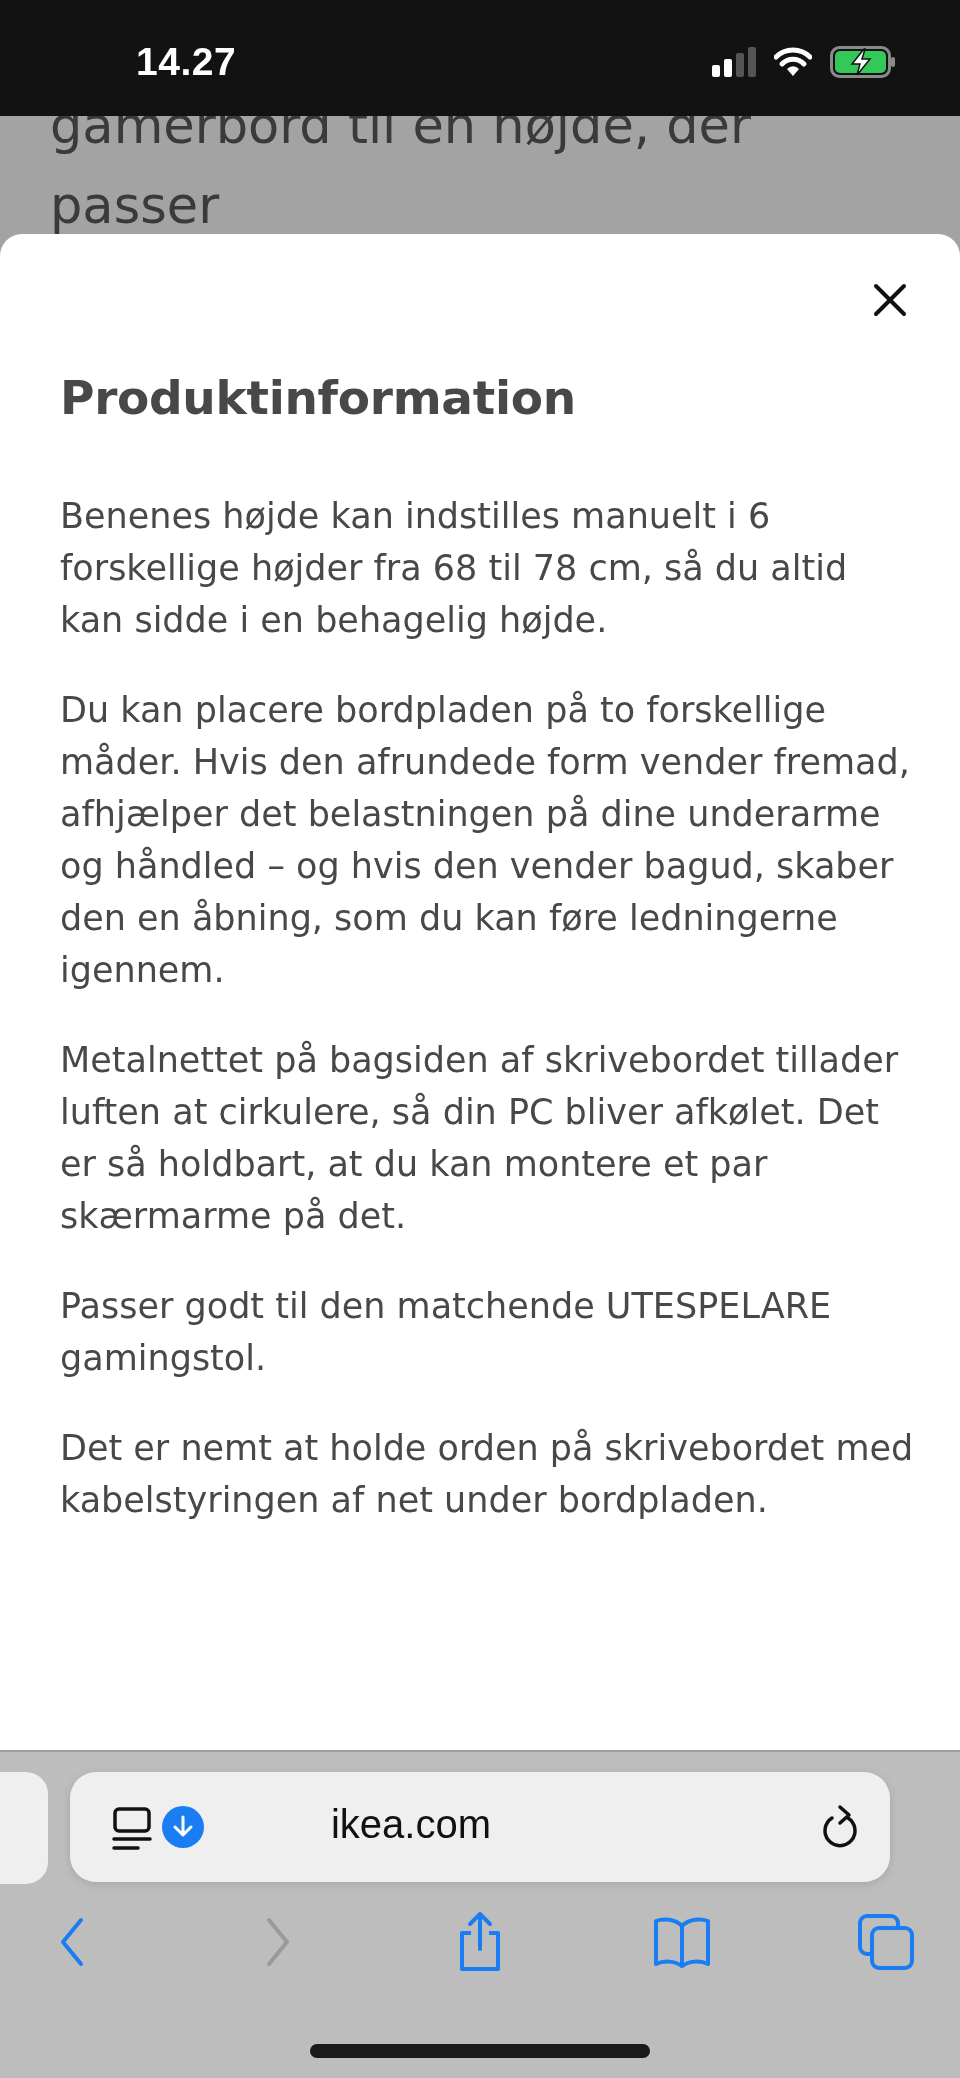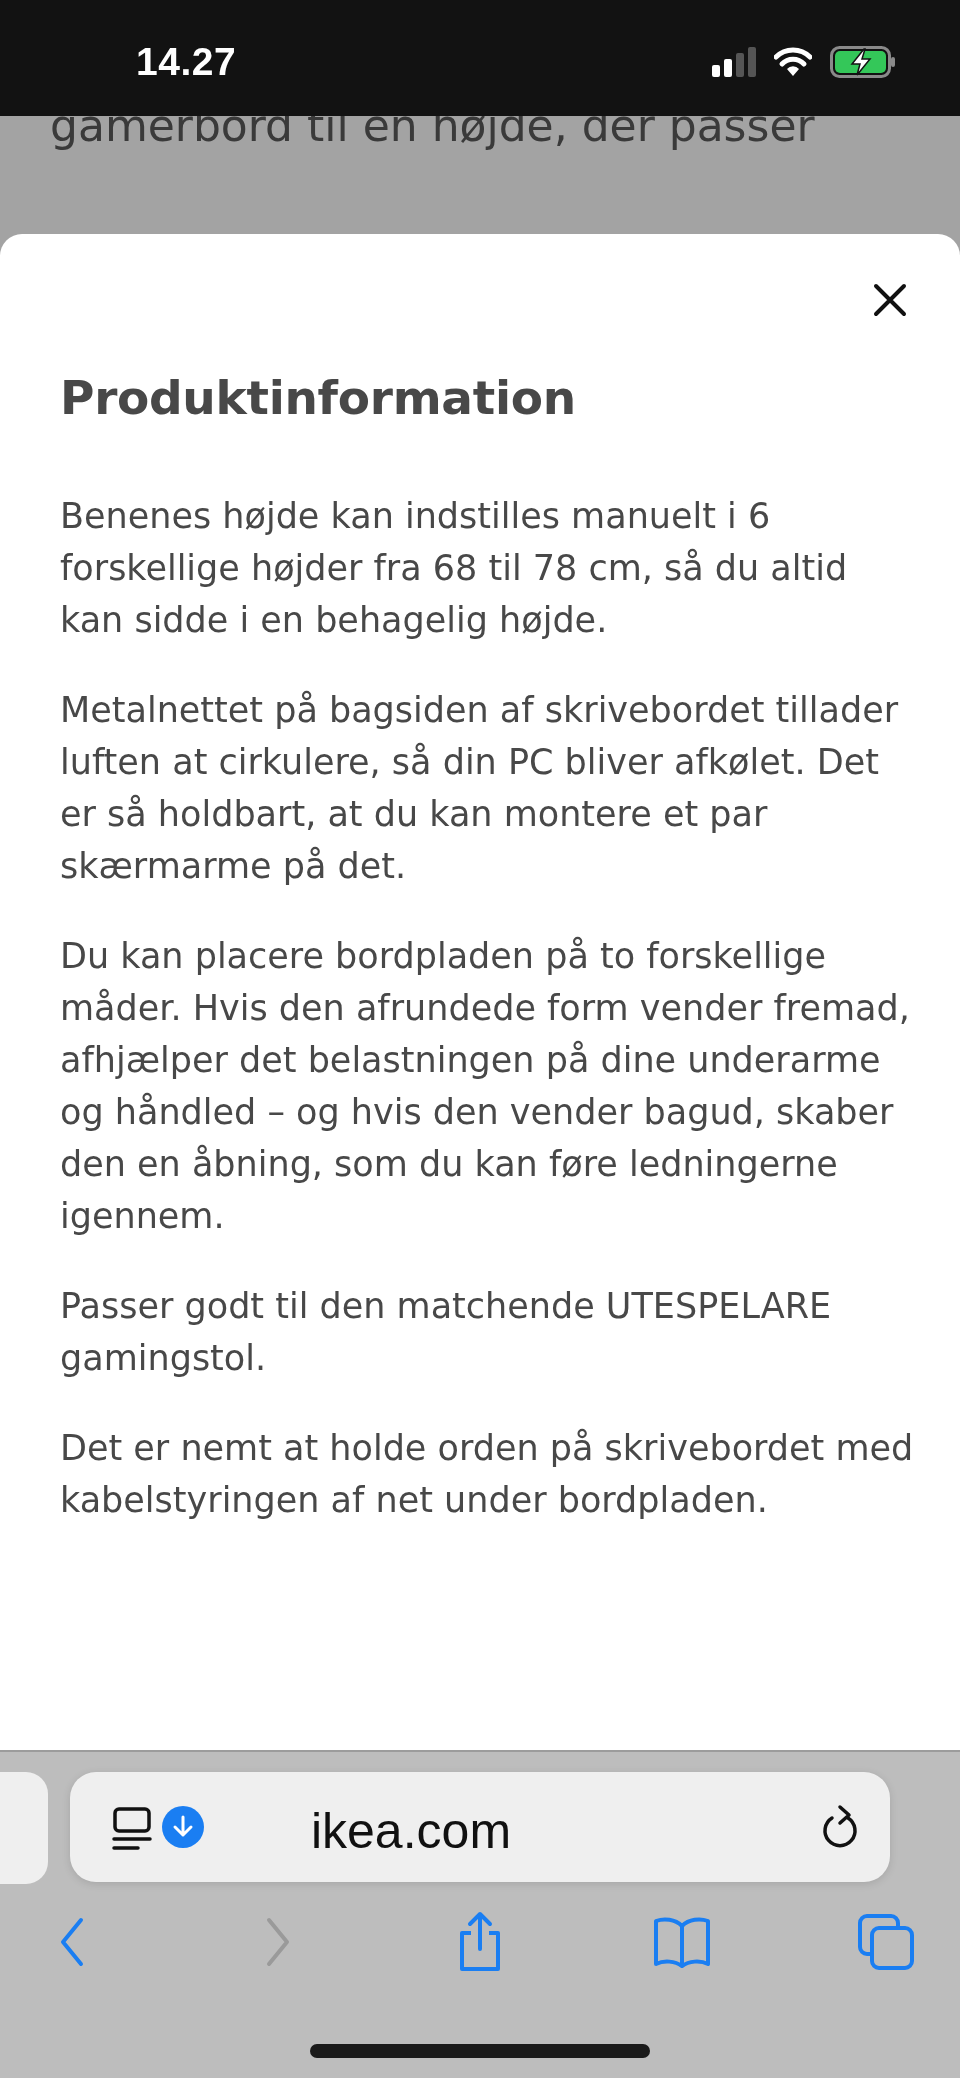--- a/index.html
+++ b/index.html
@@ -9,36 +9,36 @@
     
     .status-bar { position: absolute; left: 0; top: 0; width: 960px; height: 116px; background: #121212; }
     .status-time { position: absolute; left: 104px; top: 40px; color: #fff; font-family: "Liberation Sans", sans-serif; font-weight: bold; font-size: 39px; letter-spacing: 0.5px; margin-left: 32px; }
     .status-icons { position: absolute; right: 64px; top: 46px; display: flex; align-items: center; gap: 18px; }
     .signal { display: flex; align-items: flex-end; gap: 4px; height: 30px; }
     .signal span { display: block; width: 8px; border-radius: 2px; background: #fff; }
     .signal span.off { background: #555; }
 
     
     .bg-page { position: absolute; left: 0; top: 116px; width: 960px; height: 1640px; background: #a3a3a3; overflow: hidden; }
-    .bg-text { position: absolute; left: 50px; top: -30px; width: 880px; color: #3a3a3a; font-size: 44px; line-height: 80px; }
+    .bg-text { position: absolute; left: 50px; top: -30px; width: 880px; color: #3a3a3a; font-size: 51px; line-height: 80px; }
 
     
     .sheet { position: absolute; left: 0; top: 234px; width: 960px; height: 1516px; background: #fff; border-radius: 22px 22px 0 0; overflow: hidden; }
     .close-btn { position: absolute; right: 44px; top: 40px; width: 52px; height: 52px; display: flex; align-items: center; justify-content: center; cursor: pointer; }
     .sheet-title { position: absolute; left: 60px; top: 136px; font-size: 47px; font-weight: bold; color: #484848; letter-spacing: -0.3px; }
     .sheet-body { position: absolute; left: 60px; top: 256px; width: 860px; }
     .para { font-size: 35px; line-height: 52px; color: #484848; margin-bottom: 38px; }
 
     
     .browser-chrome { position: absolute; left: 0; top: 1750px; width: 960px; height: 328px; background: #bdbdbd; border-top: 2px solid #9c9c9c; }
     .prev-tab-stub { position: absolute; left: -40px; top: 20px; width: 88px; height: 112px; background: #efefef; border-radius: 22px; }
     .address-bar { position: absolute; left: 70px; top: 20px; width: 820px; height: 110px; background: #efefef; border-radius: 26px; box-shadow: 0 2px 8px rgba(0,0,0,0.12); }
     .reader-icon { position: absolute; left: 42px; top: 34px; }
     .download-badge { position: absolute; left: 92px; top: 34px; width: 42px; height: 42px; border-radius: 50%; background: #1a7ef2; display: flex; align-items: center; justify-content: center; }
-    .url-text { position: absolute; left: 0; width: 682px; top: 30px; text-align: center; font-family: "Liberation Sans", sans-serif; font-size: 50px; color: #111; }
+    .url-text { position: absolute; left: 0; width: 682px; top: 30px; text-align: center; font-family: "Liberation Sans", sans-serif; font-size: 40px; color: #111; }
     .reload-icon { position: absolute; right: 30px; top: 32px; cursor: pointer; }
     .toolbar { position: absolute; left: 0; top: 150px; width: 960px; height: 110px; }
     .tool { position: absolute; top: 0; width: 80px; height: 80px; display: flex; align-items: center; justify-content: center; cursor: pointer; }
     .home-indicator { position: absolute; left: 310px; top: 292px; width: 340px; height: 14px; border-radius: 7px; background: #1a1a1a; }
   </style>
 </head>
 <body>
 
 <div class="status-bar">
   <div class="status-time">14.27</div>
@@ -71,22 +71,22 @@
 
 <div class="sheet">
   <div class="close-btn">
     <svg width="34" height="34" viewBox="0 0 34 34">
       <path d="M3 3 L31 31 M31 3 L3 31" stroke="#111" stroke-width="4" stroke-linecap="round"></path>
     </svg>
   </div>
   <h1 class="sheet-title">Produktinformation</h1>
   <div class="sheet-body">
     <p class="para">Benenes højde kan indstilles manuelt i 6 forskellige højder fra 68 til 78 cm, så du altid kan sidde i en behagelig højde.</p>
+    <p class="para">Du kan placere bordpladen på to forskellige måder. Hvis den afrundede form vender fremad, afhjælper det belastningen på dine underarme og håndled – og hvis den vender bagud, skaber den en åbning, som du kan føre ledningerne igennem.</p>
     <p class="para">Metalnettet på bagsiden af skrivebordet tillader luften at cirkulere, så din PC bliver afkølet. Det er så holdbart, at du kan montere et par skærmarme på det.</p>
-    <p class="para">Du kan placere bordpladen på to forskellige måder. Hvis den afrundede form vender fremad, afhjælper det belastningen på dine underarme og håndled – og hvis den vender bagud, skaber den en åbning, som du kan føre ledningerne igennem.</p>
     <p class="para">Passer godt til den matchende UTESPELARE gamingstol.</p>
     <p class="para">Det er nemt at holde orden på skrivebordet med kabelstyringen af net under bordpladen.</p>
   </div>
 </div>
 
 <div class="browser-chrome">
   <div class="prev-tab-stub"></div>
   <div class="address-bar">
     <svg class="reader-icon" width="40" height="46" viewBox="0 0 40 46">
       <rect x="3" y="3" width="34" height="22" rx="4" fill="none" stroke="#111" stroke-width="3.5"></rect>

